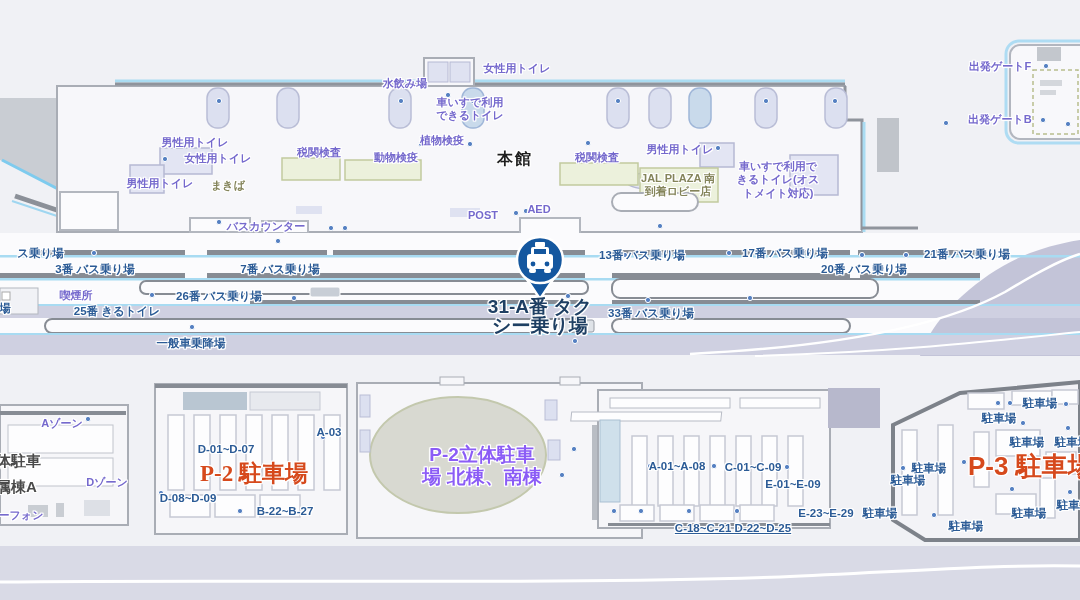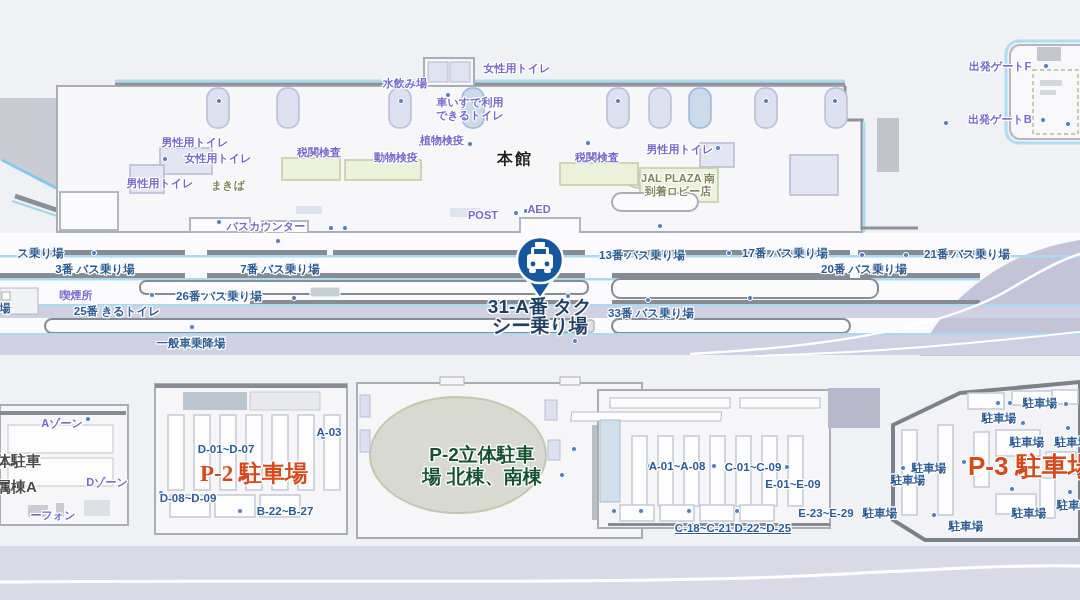--- a/index.html
+++ b/index.html
@@ -14,21 +14,21 @@
                 -1px 0 0 #fff,1px 0 0 #fff,0 -1px 0 #fff,0 1px 0 #fff,0 0 3px #fff;
   }
   .lbl.left{transform:translate(0,-50%);text-align:left;}
   .s-pu{color:#7569cd;font-size:11px;}
   .s-ol{color:#84845a;font-size:11px;}
   .s-na{color:#2b5b96;font-size:11.5px;}
   .s-dk{color:#1f1f1f;font-size:16px;letter-spacing:2px;}
   .s-or1{color:#d6491c;font-size:22px;}
   .s-orp{color:#d6491c;font-size:23px;}
   .s-or2{color:#d6491c;font-size:26px;}
-  .s-gb{color:#14532d;font-size:19px;line-height:1.15;}
+  .s-gb{color:#8b5cf6;font-size:19px;line-height:1.15;}
   .s-gbs{color:#4a4a4a;font-size:15px;line-height:1.7;}
   .s-tx{color:#1e3f63;font-size:19px;line-height:1.0;}
   .dot{fill:#5580c2;stroke:#ffffff;stroke-width:1;}
 </style>
 </head>
 <body>
 
 <div id="map">
   <svg id="basemap" width="1080" height="600" viewBox="0 0 1080 600">
 
@@ -321,20 +321,23 @@
       <div class="lbl s-pu" style="left: 160px; top: 184px;">男性用トイレ</div>
       <div class="lbl s-ol" style="left: 228px; top: 186px;">まきば</div>
       <div class="lbl s-pu" style="left: 319px; top: 153px;">税関検査</div>
       <div class="lbl s-pu" style="left: 396px; top: 158px;">動物検疫</div>
       <div class="lbl s-pu" style="left: 442px; top: 141px;">植物検疫</div>
       <div class="lbl s-dk" style="left: 515px; top: 159px;">本館</div>
       <div class="lbl s-pu" style="left: 597px; top: 158px;">税関検査</div>
       <div class="lbl s-pu" style="left: 680px; top: 150px;">男性用トイレ</div>
       <div class="lbl s-ol" style="left: 678px; top: 185px;">JAL PLAZA 南
 到着ロビー店</div>
+      <div class="lbl s-pu" style="left: 778px; top: 180px;">車いすで利用で
+きるトイレ(オス
+トメイト対応)</div>
       <div class="lbl s-pu" style="left: 266px; top: 227px;">バスカウンター</div>
       <div class="lbl s-pu" style="left: 483px; top: 216px;">POST</div>
       <div class="lbl s-pu" style="left: 539px; top: 210px;">AED</div>
       <div class="lbl s-pu" style="left: 1000px; top: 67px;">出発ゲートF</div>
       <div class="lbl s-pu" style="left: 1000px; top: 120px;">出発ゲートB</div>
       <div class="lbl s-na" style="left: 24px; top: 253px; padding-left: 33px;">ス乗り場</div>
       <div class="lbl s-na" style="left: 95px; top: 269px;">3番 バス乗り場</div>
       <div class="lbl s-na" style="left: 280px; top: 269px;">7番 バス乗り場</div>
       <div class="lbl s-na" style="left: 642px; top: 255px;">13番 バス乗り場</div>
       <div class="lbl s-na" style="left: 785px; top: 253px;">17番 バス乗り場</div>
@@ -345,21 +348,21 @@
       <div class="lbl s-na" style="left: 117px; top: 311px;">25番 きるトイレ</div>
       <div class="lbl s-na" style="left: 651px; top: 313px;">33番 バス乗り場</div>
       <div class="lbl s-na" style="left: 5px; top: 308px;">場</div>
       <div class="lbl s-na" style="left: 191px; top: 343px;">一般車乗降場</div>
       <div class="lbl s-tx" style="left: 540px; top: 316px;">31-A番 タク
 シー乗り場</div>
       <div class="lbl s-pu" style="left: 62px; top: 424px;">Aゾーン</div>
       <div class="lbl s-gbs left" style="left: -4px; top: 473px;">体駐車
 属棟A</div>
       <div class="lbl s-pu" style="left: 107px; top: 483px;">Dゾーン</div>
-      <div class="lbl s-pu" style="left: 21px; top: 516px; margin-left: 32px;">ーフォン</div>
+      <div class="lbl s-pu" style="left: 21px; top: 516px;">ーフォン</div>
       <div class="lbl s-na" style="left: 226px; top: 449px;">D-01~D-07</div>
       <div class="lbl s-orp" style="left: 254px; top: 474px; font-family: Liberation Serif, serif;">P-2 駐車場</div>
       <div class="lbl s-na" style="left: 188px; top: 498px;">D-08~D-09</div>
       <div class="lbl s-na" style="left: 285px; top: 511px;">B-22~B-27</div>
       <div class="lbl s-na" style="left: 329px; top: 432px;">A-03</div>
       <div class="lbl s-gb" style="left: 482px; top: 466px;">P-2立体駐車
 場 北棟、南棟</div>
       <div class="lbl s-na" style="left: 677px; top: 466px;">A-01~A-08</div>
       <div class="lbl s-na" style="left: 753px; top: 467px;">C-01~C-09</div>
       <div class="lbl s-na" style="left: 793px; top: 484px;">E-01~E-09</div>

